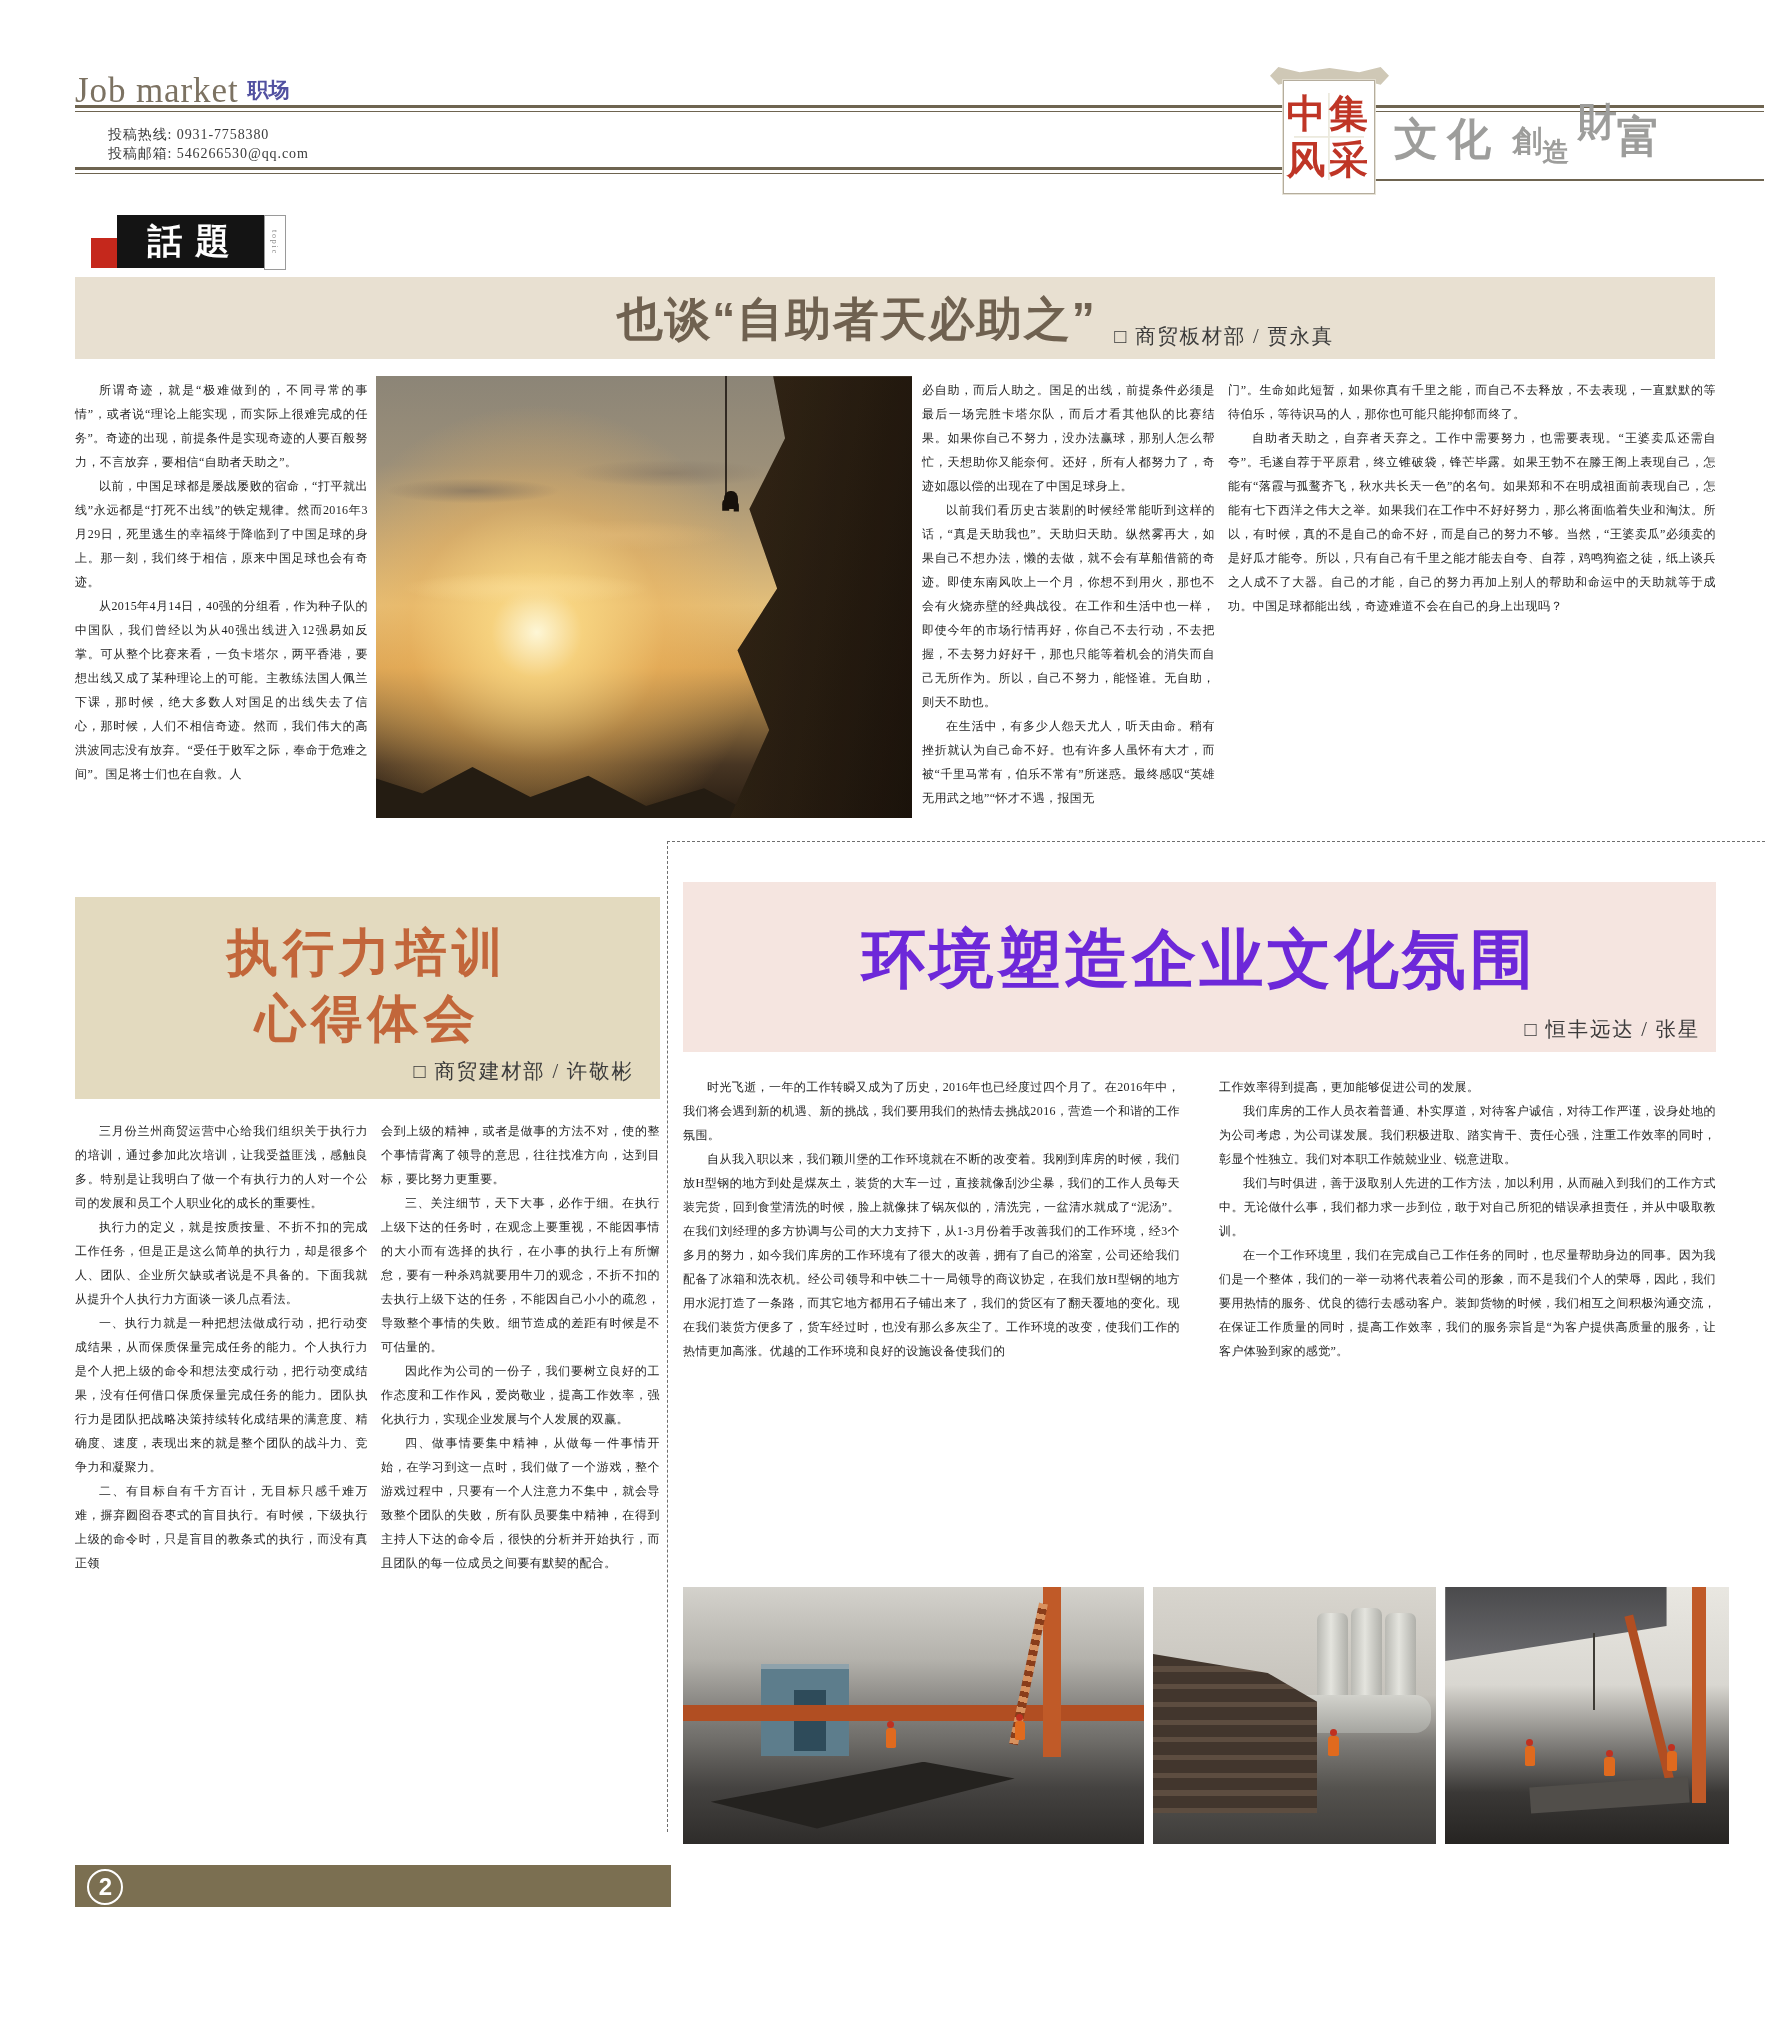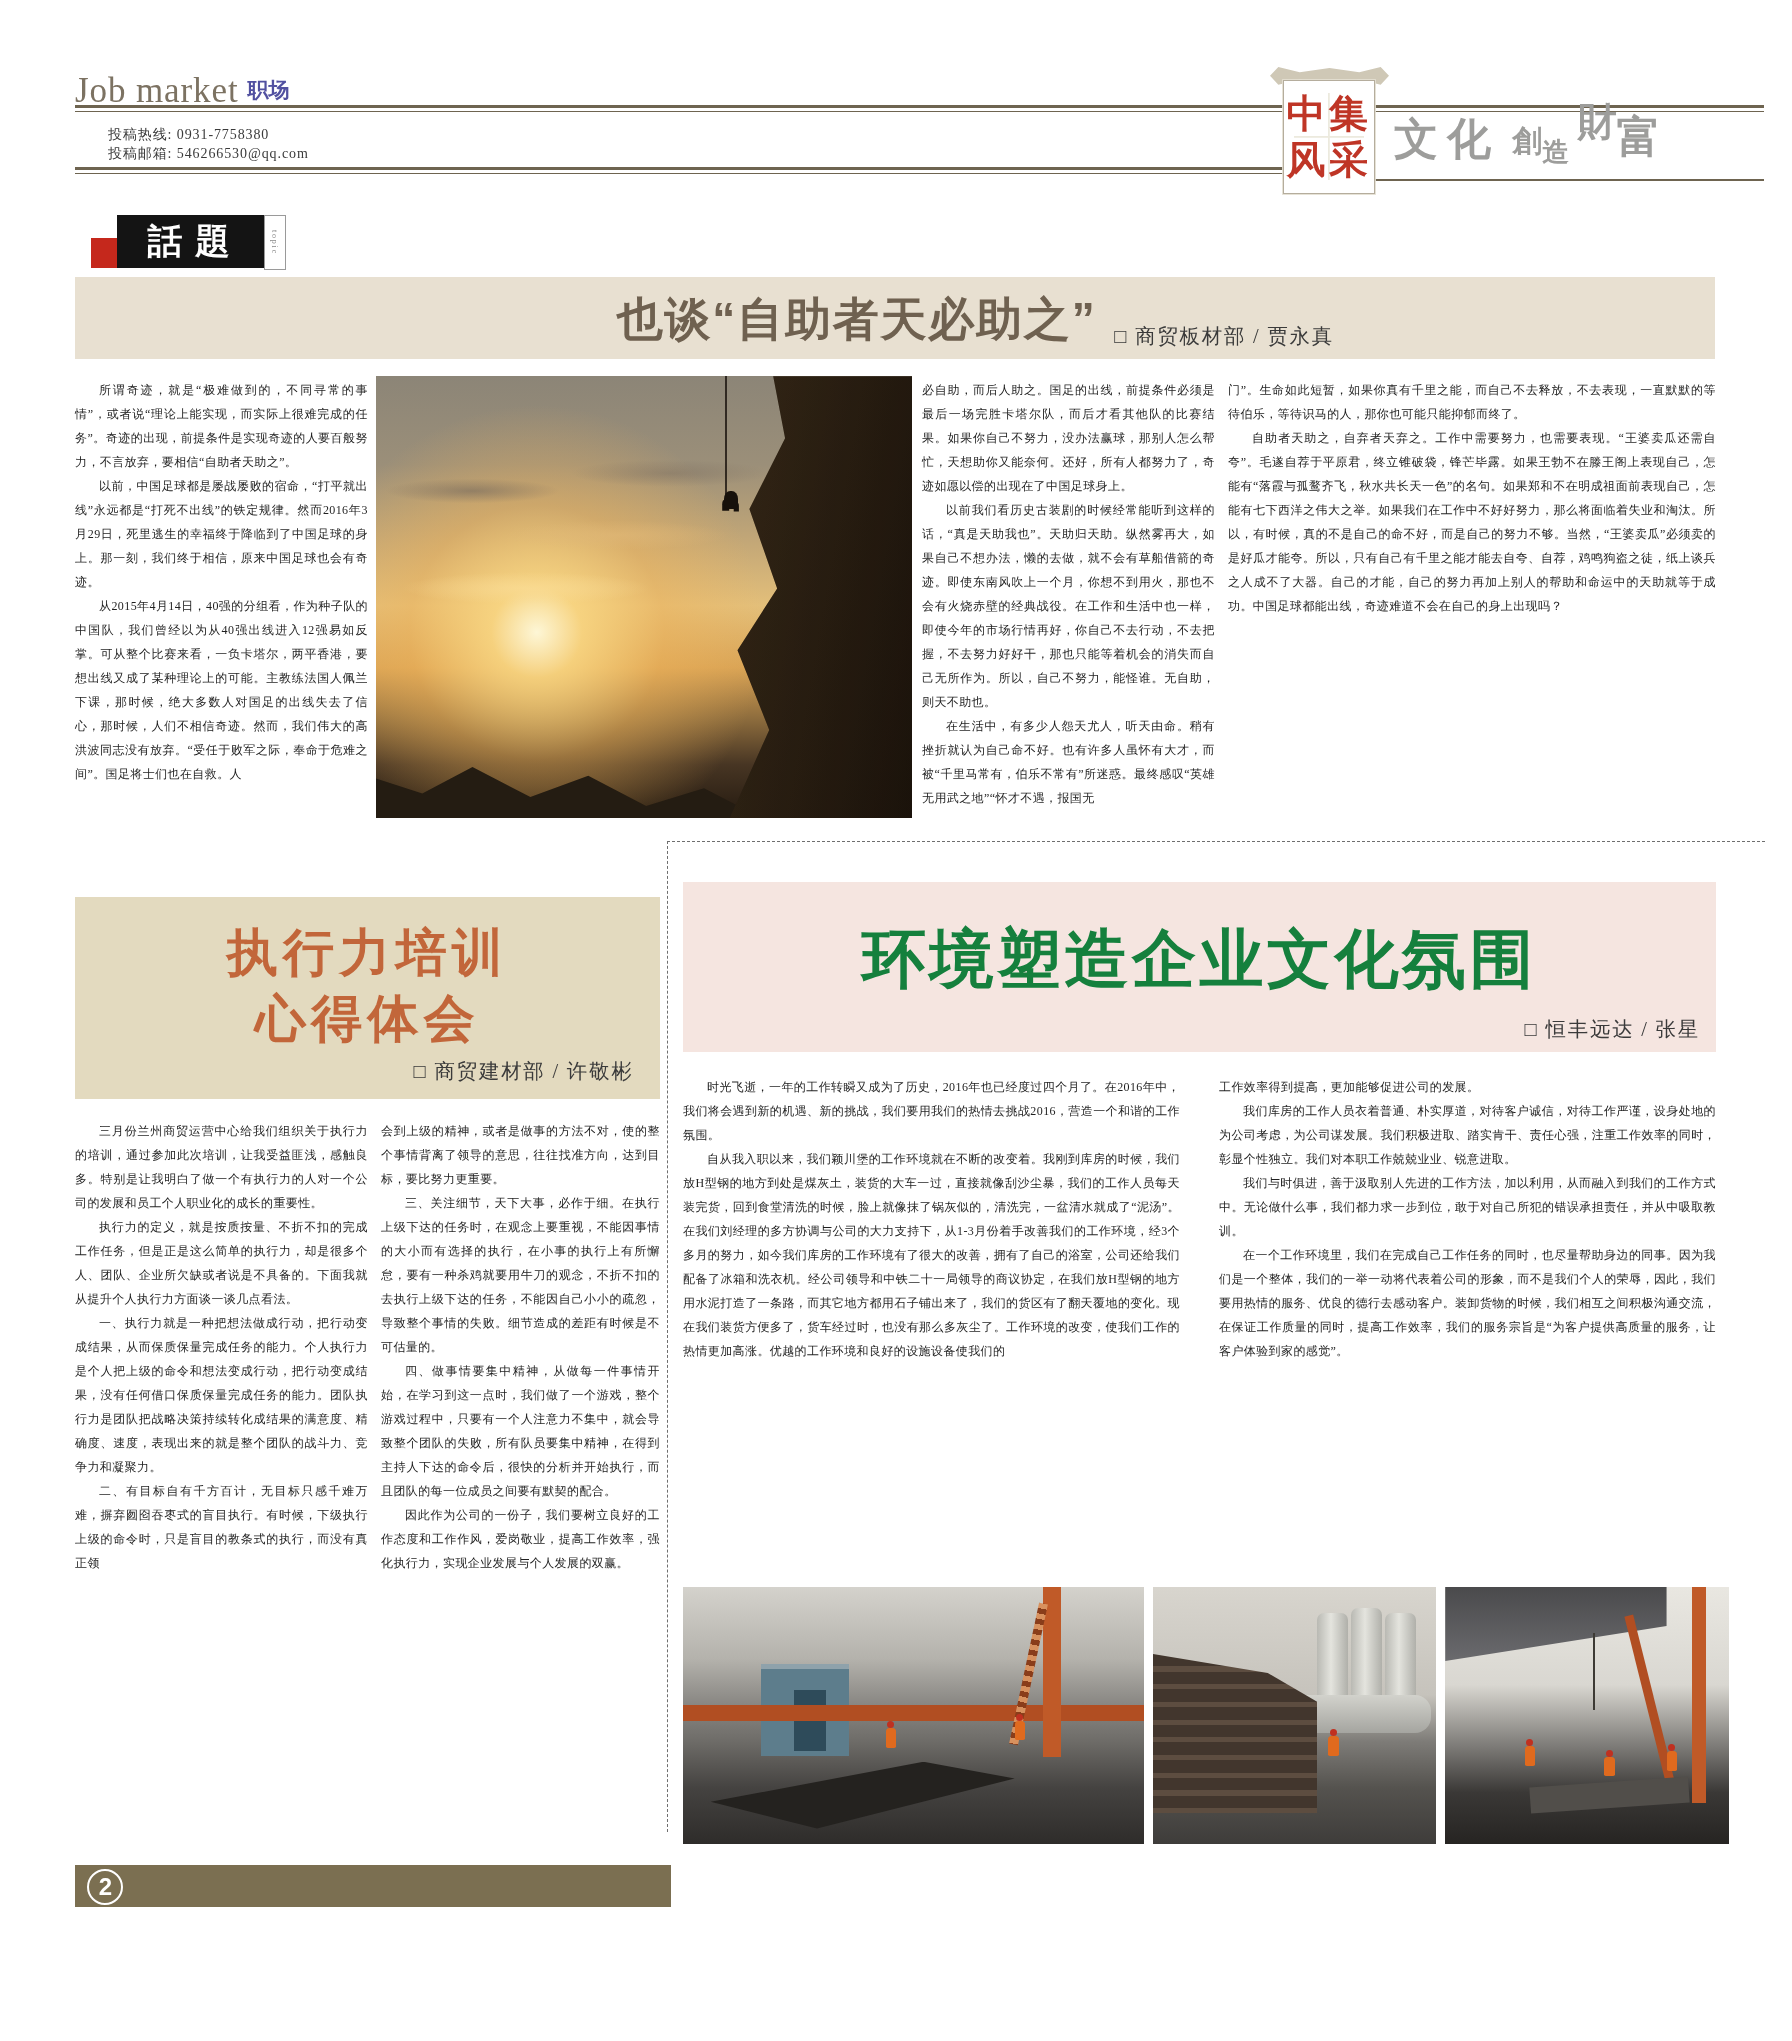--- a/index.html
+++ b/index.html
@@ -88,21 +88,21 @@
   .title2{position:absolute;left:0;right:0;top:23px;text-align:center;
     font-family:"Liberation Sans",sans-serif;font-weight:bold;font-size:51px;line-height:66px;color:#c2663a;letter-spacing:5.3px;}
   .byline2{right:26.6px;bottom:14px;}
   .a2-body{left:75px;top:1112px;width:585px;height:729px;}
   .a2c1{left:0;width:293px;}
   .a2c2{left:306px;width:279px;}
 
   
   .banner3{left:683px;top:882px;width:1033px;height:170px;background:#f5e5e0;}
   .title3{position:absolute;left:0;right:0;top:34px;text-align:center;
-    font-weight:bold;font-size:64px;color:#15803d;letter-spacing:3.5px;font-family:"Liberation Serif","DejaVu Serif",serif;}
+    font-weight:bold;font-size:64px;color:#6d28d9;letter-spacing:3.5px;font-family:"Liberation Serif","DejaVu Serif",serif;}
   .byline3{right:16px;bottom:8.9px;}
   .a3-body{left:683px;top:1068px;width:1033px;height:523px;}
   .a3c1{left:0;width:497px;}
   .a3c2{left:536px;width:497px;}
 
   
   .photos{left:683px;top:1587px;width:1046px;height:257px;display:flex;gap:8.9px;}
   .photo{position:relative;height:257px;overflow:hidden;background:#9a9894;}
   .ph-a{width:461px;background:linear-gradient(180deg,#d4d2cc 0%,#b4b2ac 28%,#8a8884 45%,#6e6c68 60%,#454341 78%,#2e2c2a 100%);}
   .ph-a .cabin{position:absolute;left:17%;top:30%;width:19%;height:34%;background:#5d7d8c;border-top:5.3px solid #8fa2ab;}
@@ -208,22 +208,22 @@
   <div class="abs a2-body">
     <div class="col a2c1 bodytext">
       <p class="indent">三月份兰州商贸运营中心给我们组织关于执行力的培训，通过参加此次培训，让我受益匪浅，感触良多。特别是让我明白了做一个有执行力的人对一个公司的发展和员工个人职业化的成长的重要性。</p>
       <p class="indent">执行力的定义，就是按质按量、不折不扣的完成工作任务，但是正是这么简单的执行力，却是很多个人、团队、企业所欠缺或者说是不具备的。下面我就从提升个人执行力方面谈一谈几点看法。</p>
       <p class="indent">一、执行力就是一种把想法做成行动，把行动变成结果，从而保质保量完成任务的能力。个人执行力是个人把上级的命令和想法变成行动，把行动变成结果，没有任何借口保质保量完成任务的能力。团队执行力是团队把战略决策持续转化成结果的满意度、精确度、速度，表现出来的就是整个团队的战斗力、竞争力和凝聚力。</p>
       <p class="indent">二、有目标自有千方百计，无目标只感千难万难，摒弃囫囵吞枣式的盲目执行。有时候，下级执行上级的命令时，只是盲目的教条式的执行，而没有真正领</p>
     </div>
     <div class="col a2c2 bodytext">
       <p>会到上级的精神，或者是做事的方法不对，使的整个事情背离了领导的意思，往往找准方向，达到目标，要比努力更重要。</p>
       <p class="indent">三、关注细节，天下大事，必作于细。在执行上级下达的任务时，在观念上要重视，不能因事情的大小而有选择的执行，在小事的执行上有所懈怠，要有一种杀鸡就要用牛刀的观念，不折不扣的去执行上级下达的任务，不能因自己小小的疏忽，导致整个事情的失败。细节造成的差距有时候是不可估量的。</p>
+      <p class="indent">因此作为公司的一份子，我们要树立良好的工作态度和工作作风，爱岗敬业，提高工作效率，强化执行力，实现企业发展与个人发展的双赢。</p>
       <p class="indent">四、做事情要集中精神，从做每一件事情开始，在学习到这一点时，我们做了一个游戏，整个游戏过程中，只要有一个人注意力不集中，就会导致整个团队的失败，所有队员要集中精神，在得到主持人下达的命令后，很快的分析并开始执行，而且团队的每一位成员之间要有默契的配合。</p>
-      <p class="indent">因此作为公司的一份子，我们要树立良好的工作态度和工作作风，爱岗敬业，提高工作效率，强化执行力，实现企业发展与个人发展的双赢。</p>
     </div>
   </div>
 
   <div class="abs banner3">
     <div class="title3">环境塑造企业文化氛围</div>
     <div class="byline byline3">□ 恒丰远达 / 张星</div>
   </div>
 
   <div class="abs a3-body">
     <div class="col a3c1 bodytext">

